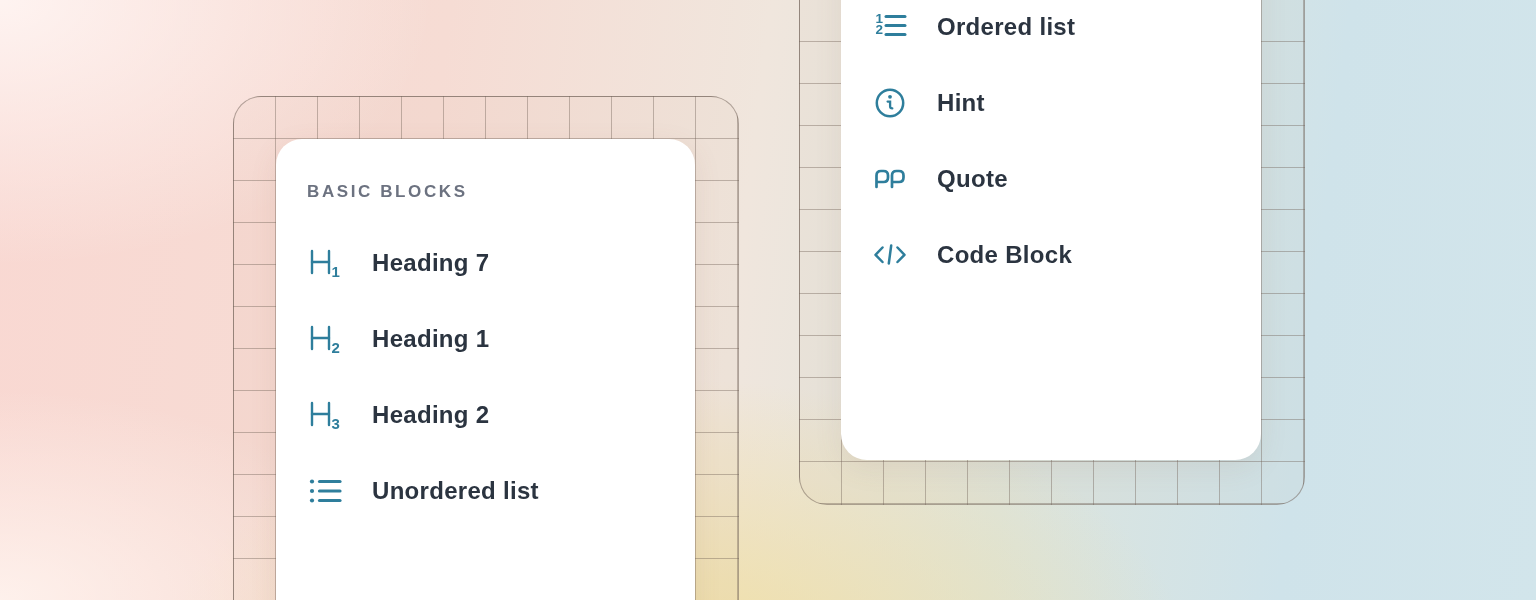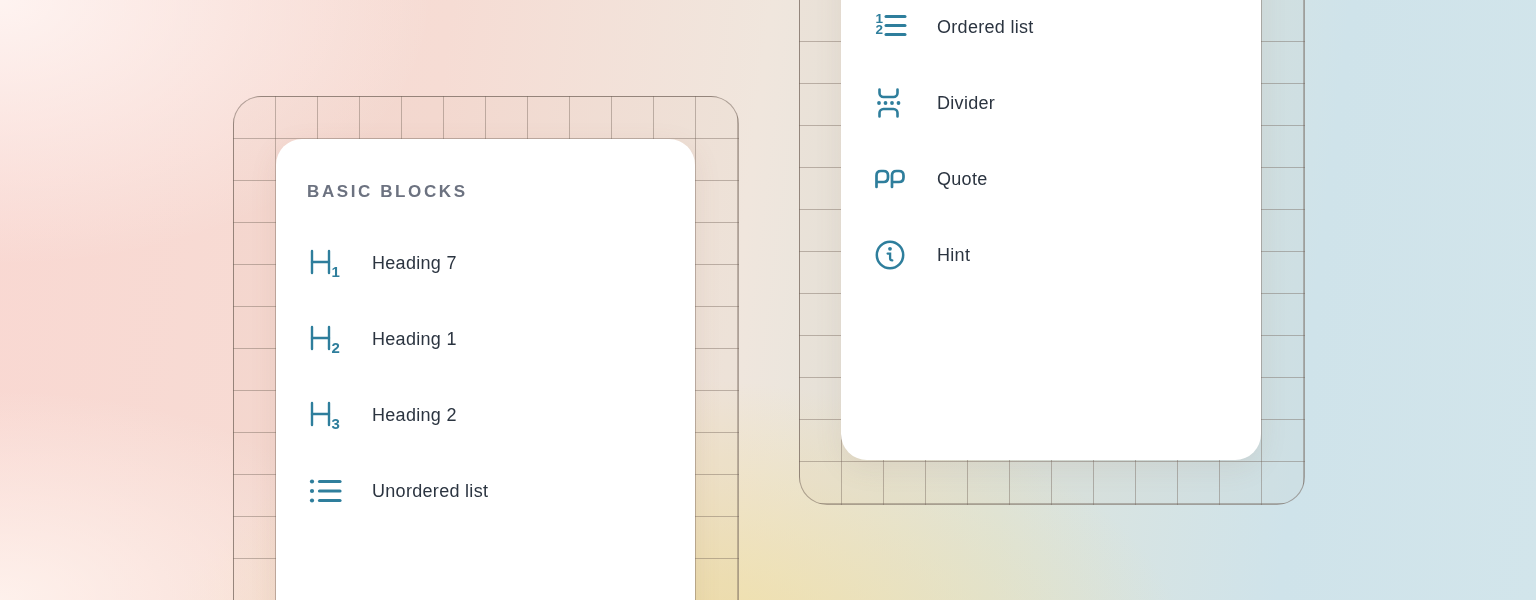--- a/index.html
+++ b/index.html
@@ -36,21 +36,21 @@
     font-size:17px;font-weight:700;letter-spacing:2.6px;
     color:var(--heading,#6c7280);
   }
   .menu{margin:0;padding:0;}
   .card-left .menu{margin-top:22px;}
   .card-right .menu{padding-top:149px;}
   .menu-item{height:76px;display:flex;align-items:center;cursor:pointer;}
   .icon{width:36px;height:36px;flex:none;margin-right:29px;color:var(--accent,#2e7e9c);}
   .icon svg{display:block;width:36px;height:36px;}
   .label{
-    font-size:18px;font-weight:400;letter-spacing:0.3px;
+    font-size:24px;font-weight:700;letter-spacing:0.3px;
     color:var(--text,#2b3440);white-space:nowrap;text-align:center;
   }
   svg text{font-family:"Liberation Sans", sans-serif;}
 </style>
 </head>
 <body>
 
 <div class="grid grid-left"></div>
 <div class="grid grid-right"></div>
 
@@ -132,54 +132,51 @@
               <path d="M14 25.5H33"></path>
           </g>
           <text x="3.5" y="14" font-size="13.5" font-weight="700" fill="currentColor">1</text>
           <text x="3.5" y="25" font-size="13.5" font-weight="700" fill="currentColor">2</text>
         </svg>
       </span>
       <span class="label">Ordered list</span>
     </div>
 
 
+
     <div class="menu-item">
       <span class="icon">
         <svg viewBox="0 0 36 36" fill="none">
-          <g stroke="currentColor" stroke-width="2.6" stroke-linecap="round">
-            <path d="M7.5 4.5V8a4 4 0 0 0 4 4h10a4 4 0 0 0 4-4V4.5"></path>
-            <path d="M7.5 31.5V28a4 4 0 0 1 4-4h10a4 4 0 0 1 4 4v3.5"></path>
-          </g>
-          <circle cx="7" cy="18" r="1.9" fill="currentColor"></circle>
-          <circle cx="13.5" cy="18" r="1.9" fill="currentColor"></circle>
-          <circle cx="20" cy="18" r="1.9" fill="currentColor"></circle>
-          <circle cx="26.5" cy="18" r="1.9" fill="currentColor"></circle>
+          <circle cx="18" cy="18" r="13.2" stroke="currentColor" stroke-width="2.5"></circle>
+          <circle cx="18" cy="11.8" r="1.9" fill="currentColor"></circle>
+          <path d="M15.6 16.6H18.1V21.6Q18.1 23.4 20.3 23.4" stroke="currentColor" stroke-width="2.3" stroke-linecap="round"></path>
         </svg>
       </span>
-      <span class="label">Divider</span>
+      <span class="label">Hint</span>
     </div>
 
     <div class="menu-item">
       <span class="icon">
         <svg viewBox="0 0 36 36" fill="none">
           <g stroke="currentColor" stroke-width="2.7" stroke-linecap="round" stroke-linejoin="round">
             <path d="M4.5 26V14.5Q4.5 10 9 10H11.5Q16 10 16 14.5V16.5Q16 21 11.5 21H4.7"></path>
             <path d="M20 26V14.5Q20 10 24.5 10H27Q31.5 10 31.5 14.5V16.5Q31.5 21 27 21H20.2"></path>
           </g>
         </svg>
       </span>
       <span class="label">Quote</span>
     </div>
 
     <div class="menu-item">
       <span class="icon">
         <svg viewBox="0 0 36 36" fill="none">
-          <circle cx="18" cy="18" r="13.2" stroke="currentColor" stroke-width="2.5"></circle>
-          <circle cx="18" cy="11.8" r="1.9" fill="currentColor"></circle>
-          <path d="M15.6 16.6H18.1V21.6Q18.1 23.4 20.3 23.4" stroke="currentColor" stroke-width="2.3" stroke-linecap="round"></path>
+          <g stroke="currentColor" stroke-width="2.5" stroke-linecap="round" stroke-linejoin="round" transform="translate(0,2)">
+            <path d="M10.5 8.5L3.5 15.8L10.5 23"></path>
+            <path d="M25.5 8.5L32.5 15.8L25.5 23"></path>
+            <path d="M19.2 6.5L16.8 24.5"></path>
+          </g>
         </svg>
       </span>
-      <span class="label">Hint</span>
+      <span class="label">Code Block</span>
     </div>
-
 
   </div>
 </div>
 
 </body></html>

